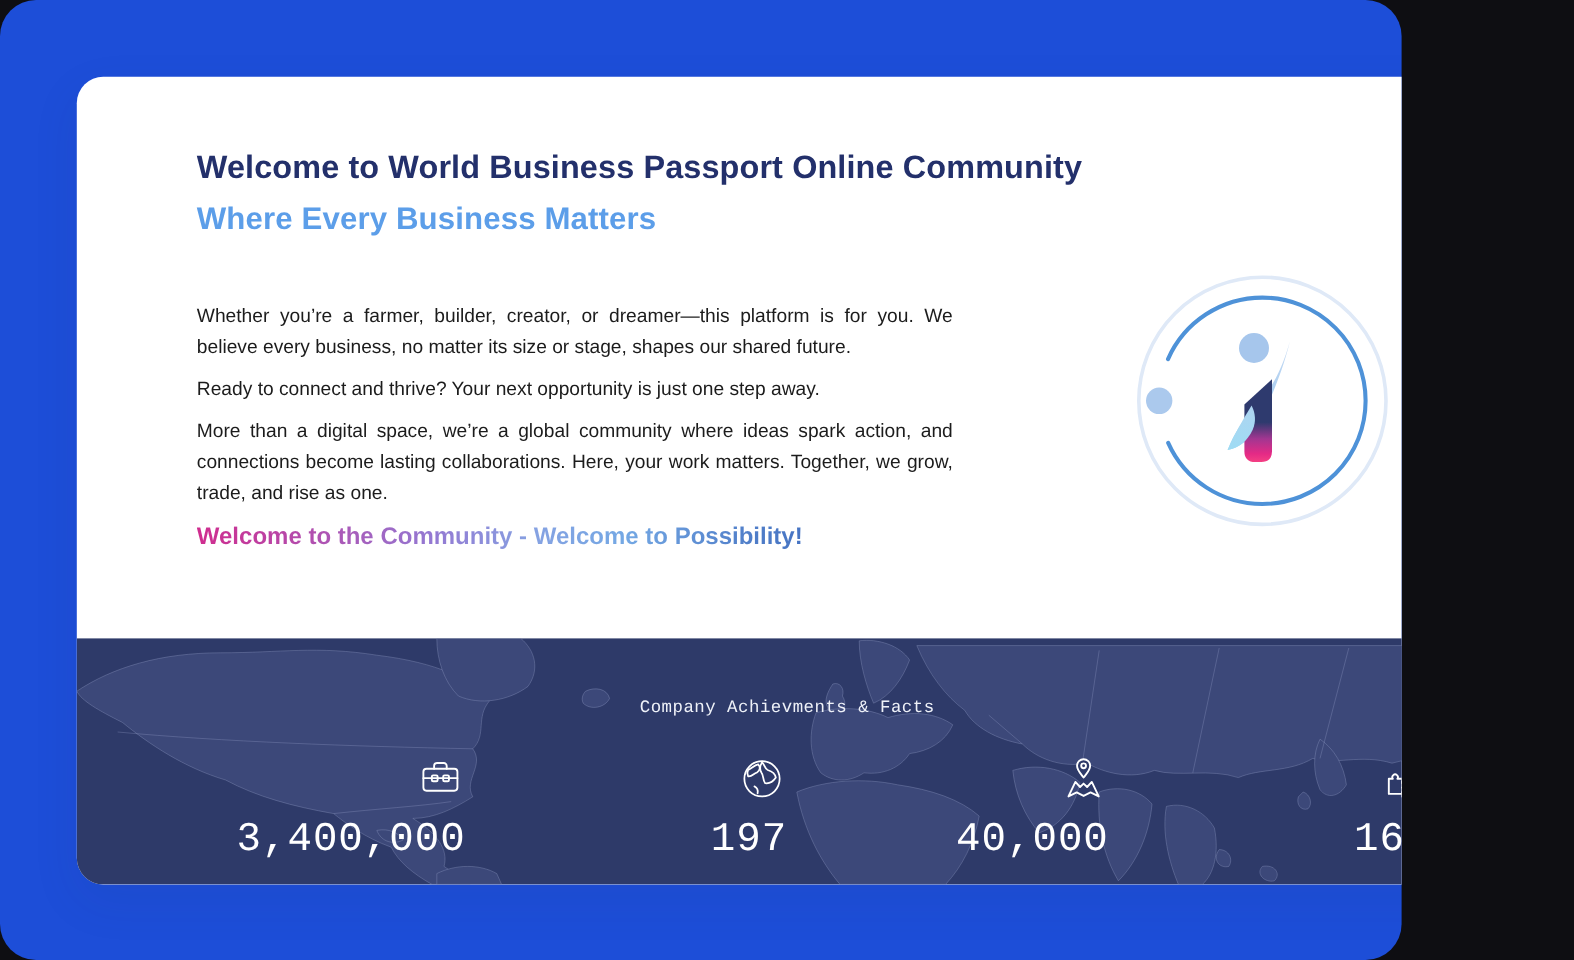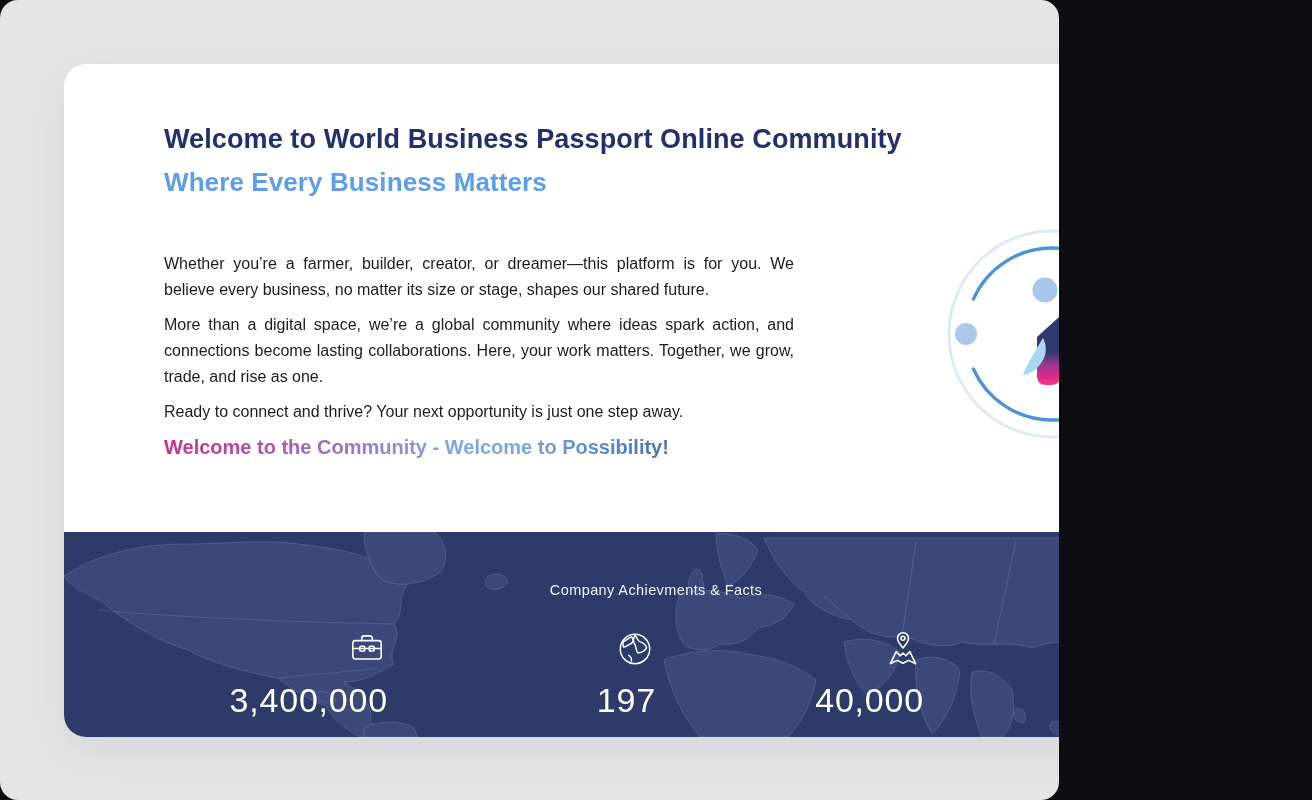--- a/index.html
+++ b/index.html
@@ -3,23 +3,23 @@
 <meta charset="utf-8">
 <style>
   html,body{margin:0;padding:0;}
   body{
     background:#0e0e12;
     font-family:"Liberation Sans","DejaVu Sans",sans-serif;
     -webkit-font-smoothing:antialiased;
   }
   .screen{
     position:relative;
-    width:1059px;height:800px;
-    background:#e5e5e5;
-    border-radius:18px;
+    width:1168px;height:800px;
+    background:#1d4ed8;
+    border-radius:30px;
     overflow:hidden;
   }
   .card{
     position:absolute;
     left:64px;top:64px;
     width:1184px;height:673px;
     background:#ffffff;
     border-radius:22px;
     overflow:hidden;
     box-shadow:0 14px 40px rgba(35,48,107,0.08);
@@ -81,20 +81,21 @@
   }
   .band .map{
     position:absolute;inset:0;
   }
   .band-content{
     position:relative;
     z-index:1;
     height:100%;
     display:flex;
     flex-direction:column;
+    font-family:Liberation Mono, monospace;
   }
   .band-heading{
     margin-top:50px;
     text-align:center;
     color:#eef1f8;
     font-size:14.5px;
     letter-spacing:0.4px;
   }
   .stats-row{
     display:flex;
@@ -123,22 +124,22 @@
 
 <div class="screen">
   <div class="card">
 
     <div class="hero">
       <h1 class="hero-title">Welcome to World Business Passport Online Community</h1>
       <h2 class="hero-subtitle">Where Every Business Matters</h2>
 
       <div class="copy">
         <p>Whether you’re a farmer, builder, creator, or dreamer—this platform is for you. We believe every business, no matter its size or stage, shapes our shared future.</p>
+        <p>Ready to connect and thrive? Your next opportunity is just one step away.</p>
         <p>More than a digital space, we’re a global community where ideas spark action, and connections become lasting collaborations. Here, your work matters. Together, we grow, trade, and rise as one.</p>
-        <p>Ready to connect and thrive? Your next opportunity is just one step away.</p>
       </div>
 
       <div class="tagline">Welcome to the Community - Welcome to Possibility!</div>
 
       <div class="logo-wrap">
         <svg width="220" height="220" viewBox="0 0 220 220">
           <defs>
             <linearGradient id="leafGrad" x1="0" y1="0" x2="0" y2="1">
               <stop offset="0%" stop-color="#c9dcf4"></stop>
               <stop offset="55%" stop-color="#a8cdf0"></stop>

